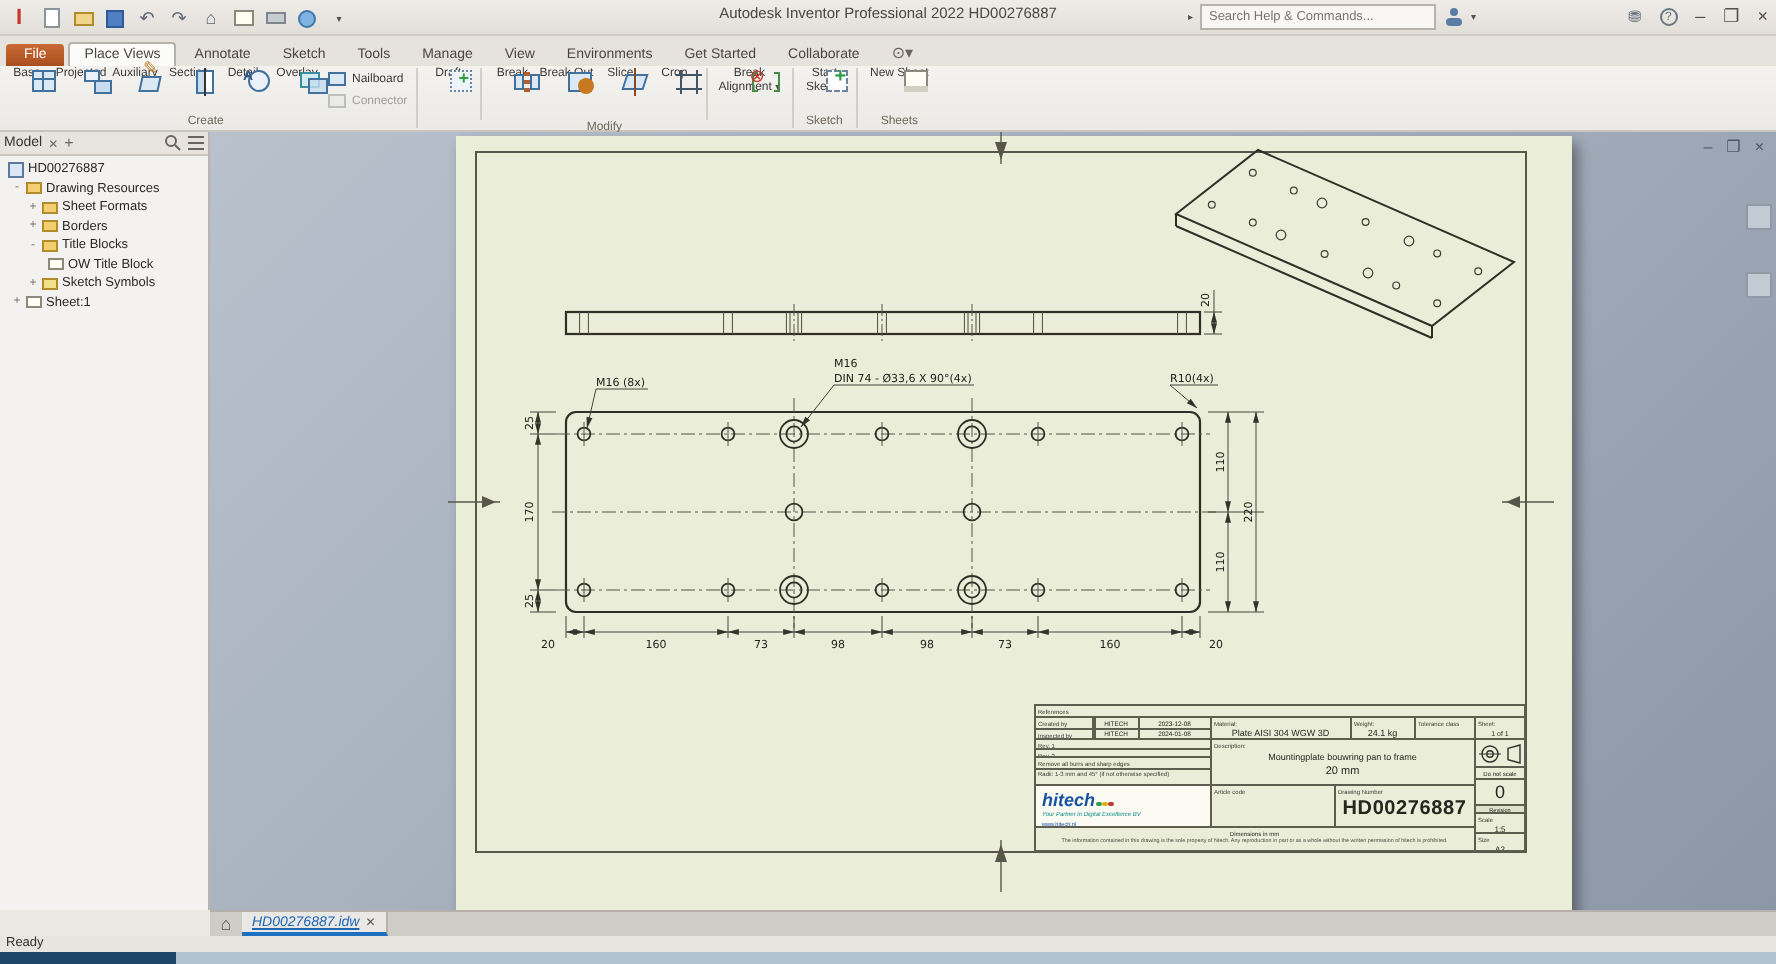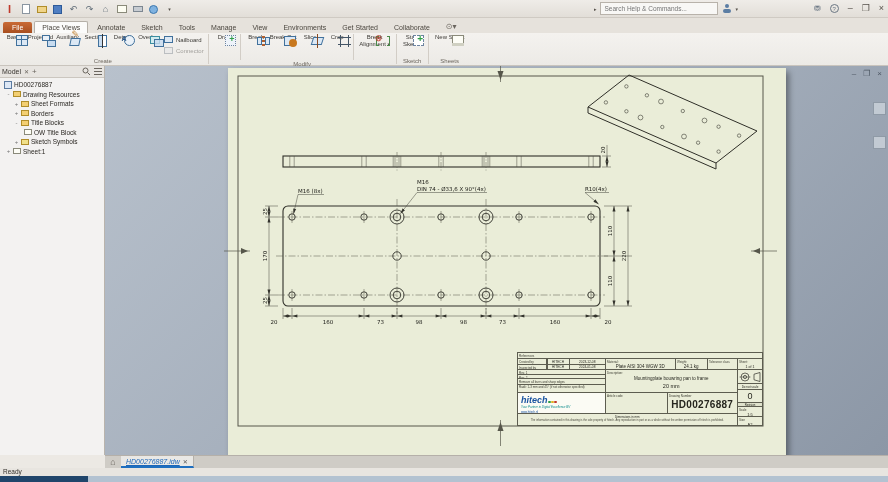--- a/index.html
+++ b/index.html
@@ -80,20 +80,21 @@
   #statusbar { left:0; top:468px; width:888px; height:8px; background:#e8e5e0; font-size:6.5px; color:#33302b; padding-left:3px; line-height:8px; }
   #bottomstrip { left:0; top:476px; width:888px; height:6px; background:#b3c2d1; }
   #bottomstrip .seg { position:absolute; left:0; top:0; width:88px; height:6px; background:#20456b; }
 </style>
 </head>
 <body>
 
 <div id="app">
 
   <div class="abs" id="titlebar">
+    <div class="abs apptitle">Autodesk Inventor Professional 2022      HD00276887</div>
     <div class="abs qat">
       <span class="qic" style="color:#c0392b;font-weight:bold;font-size:11px;">I</span>
       <span class="qic">
           <i style="display:block;width:8px;height:10px;background:#fff;border:1px solid #8a95a0;"></i>
         </span>
       <span class="qic">
           <i style="display:block;width:10px;height:7px;background:#f0d488;border:1px solid #b08d2a;"></i>
         </span>
       <span class="qic">
           <i style="display:block;width:9px;height:9px;background:#4f7ec2;border:1px solid #2d5a99;"></i>

